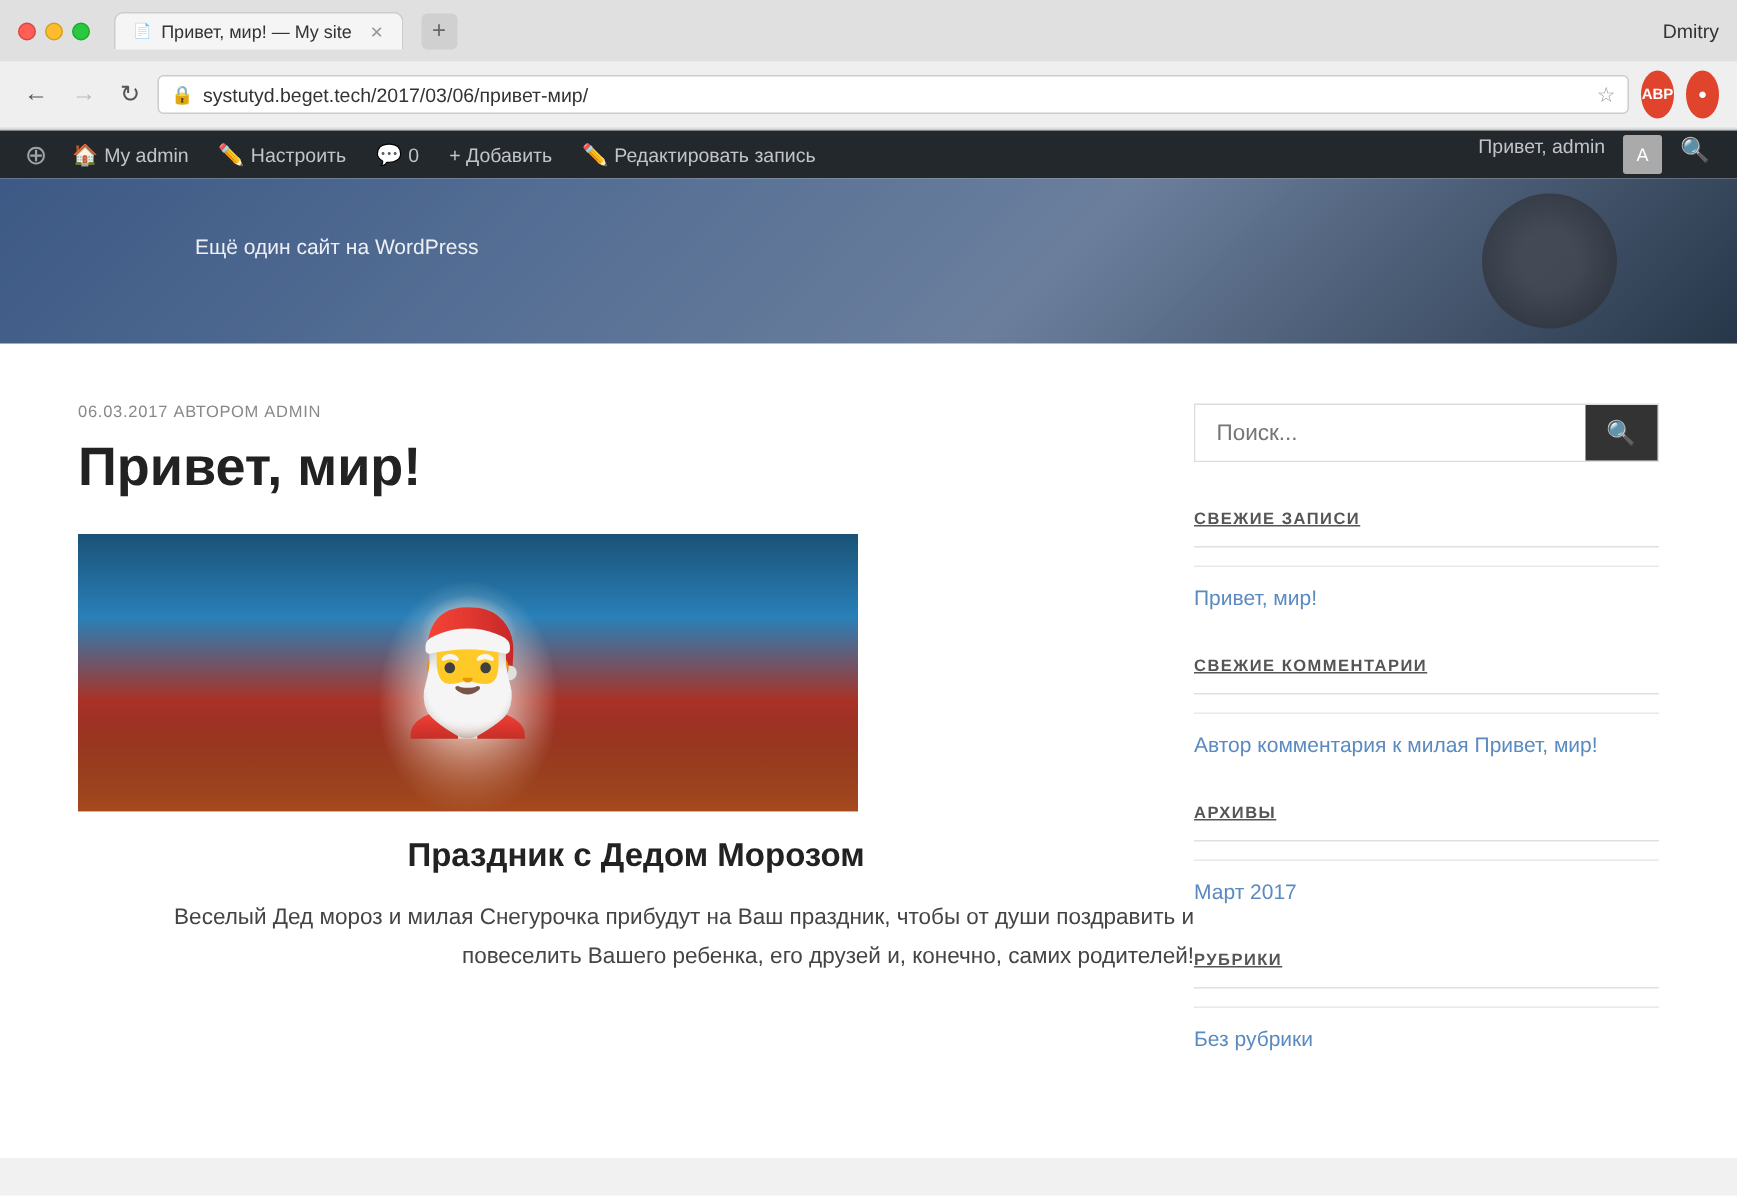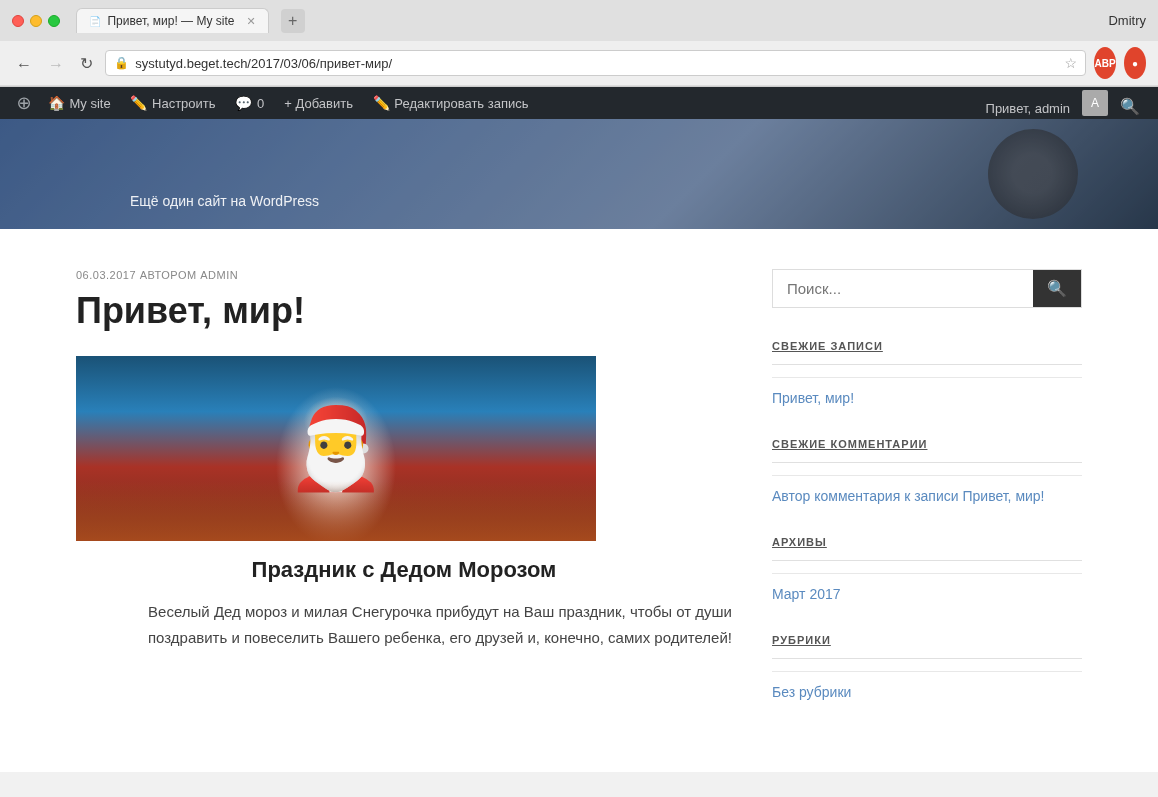--- a/index.html
+++ b/index.html
@@ -76,59 +76,59 @@
       width: 28px; height: 28px; display: flex; align-items: center; justify-content: center;
       color: #9ea3a8; font-size: 18px; cursor: pointer; padding: 4px;
     }
     .admin-bar-item {
       display: flex; align-items: center; gap: 4px;
       color: #c3c4c7; font-size: 13px; padding: 0 10px; height: 32px;
       cursor: pointer; text-decoration: none; white-space: nowrap;
     }
     .admin-bar-item .icon { font-size: 14px; }
     .admin-bar-right {
-      margin-left: auto; display: flex; align-items: flex-end; gap: 4px;
+      margin-left: auto; display: flex; align-items: flex-start; gap: 4px;
     }
     .admin-greeting {
       color: #c3c4c7; font-size: 13px; cursor: pointer; padding: 0 8px;
     }
     .admin-avatar {
       width: 26px; height: 26px; background: #aaa; border-radius: 2px;
       display: flex; align-items: center; justify-content: center;
       font-size: 12px; color: white;
     }
     .search-icon-bar {
       color: #9ea3a8; font-size: 16px; padding: 0 8px; cursor: pointer;
     }
     .comment-count {
       background: none; color: #c3c4c7; font-size: 13px;
     }
 
     
     .site-header {
       background: linear-gradient(135deg, #4a6fa5 0%, #6b8cba 30%, #8da5c7 60%, #2c3e50 100%);
       height: 110px; position: relative; overflow: hidden;
-      display: flex; flex-direction: column; justify-content: flex-end; padding-bottom: 20px;
+      display: flex; flex-direction: column; justify-content: center; padding-bottom: 20px;
     }
     .site-header-overlay {
       position: absolute; top: 0; left: 0; right: 0; bottom: 0;
       background: rgba(30, 40, 60, 0.3);
     }
     .site-tagline {
       position: relative; z-index: 1;
       color: rgba(255,255,255,0.9); font-size: 14px; padding-left: 130px;
     }
 
     
     .site-body {
       background: white; max-width: 1158px; margin: 0 auto;
       padding: 40px 0 40px 0;
     }
     .content-wrapper {
-      display: flex; gap: 40px; padding: 0 76px;
+      display: flex; padding: 0 52px;
     }
     .main-content { flex: 1; }
     .sidebar { width: 310px; flex-shrink: 0; }
 
     
     .post-meta {
       font-size: 11px; color: #888; letter-spacing: 0.5px;
       text-transform: uppercase; margin-bottom: 8px;
     }
     .post-meta a { color: #888; text-decoration: none; }
@@ -239,21 +239,21 @@
     <button class="ext-btn ext-other">●</button>
   </div>
 </div>
 
 <div class="wp-admin-bar">
   <div class="wp-logo">
     <span>⊕</span>
   </div>
   <a class="admin-bar-item">
     <span class="icon">🏠</span>
-    <span>My site</span>
+    <span>My admin</span>
   </a>
   <a class="admin-bar-item">
     <span class="icon">✏️</span>
     <span>Настроить</span>
   </a>
   <a class="admin-bar-item">
     <span class="icon">💬</span>
     <span class="comment-count">0</span>
   </a>
   <a class="admin-bar-item">
@@ -310,21 +310,21 @@
 
       <div class="widget">
         <div class="widget-title">СВЕЖИЕ ЗАПИСИ</div>
         <hr class="widget-divider">
         <a class="widget-link">Привет, мир!</a>
       </div>
 
       <div class="widget">
         <div class="widget-title">СВЕЖИЕ КОММЕНТАРИИ</div>
         <hr class="widget-divider">
-        <a class="widget-link">Автор комментария к записи Привет, мир!</a>
+        <a class="widget-link">Автор комментария к милая Привет, мир!</a>
       </div>
 
       <div class="widget">
         <div class="widget-title">АРХИВЫ</div>
         <hr class="widget-divider">
         <a class="widget-link">Март 2017</a>
       </div>
 
       <div class="widget">
         <div class="widget-title">РУБРИКИ</div>

